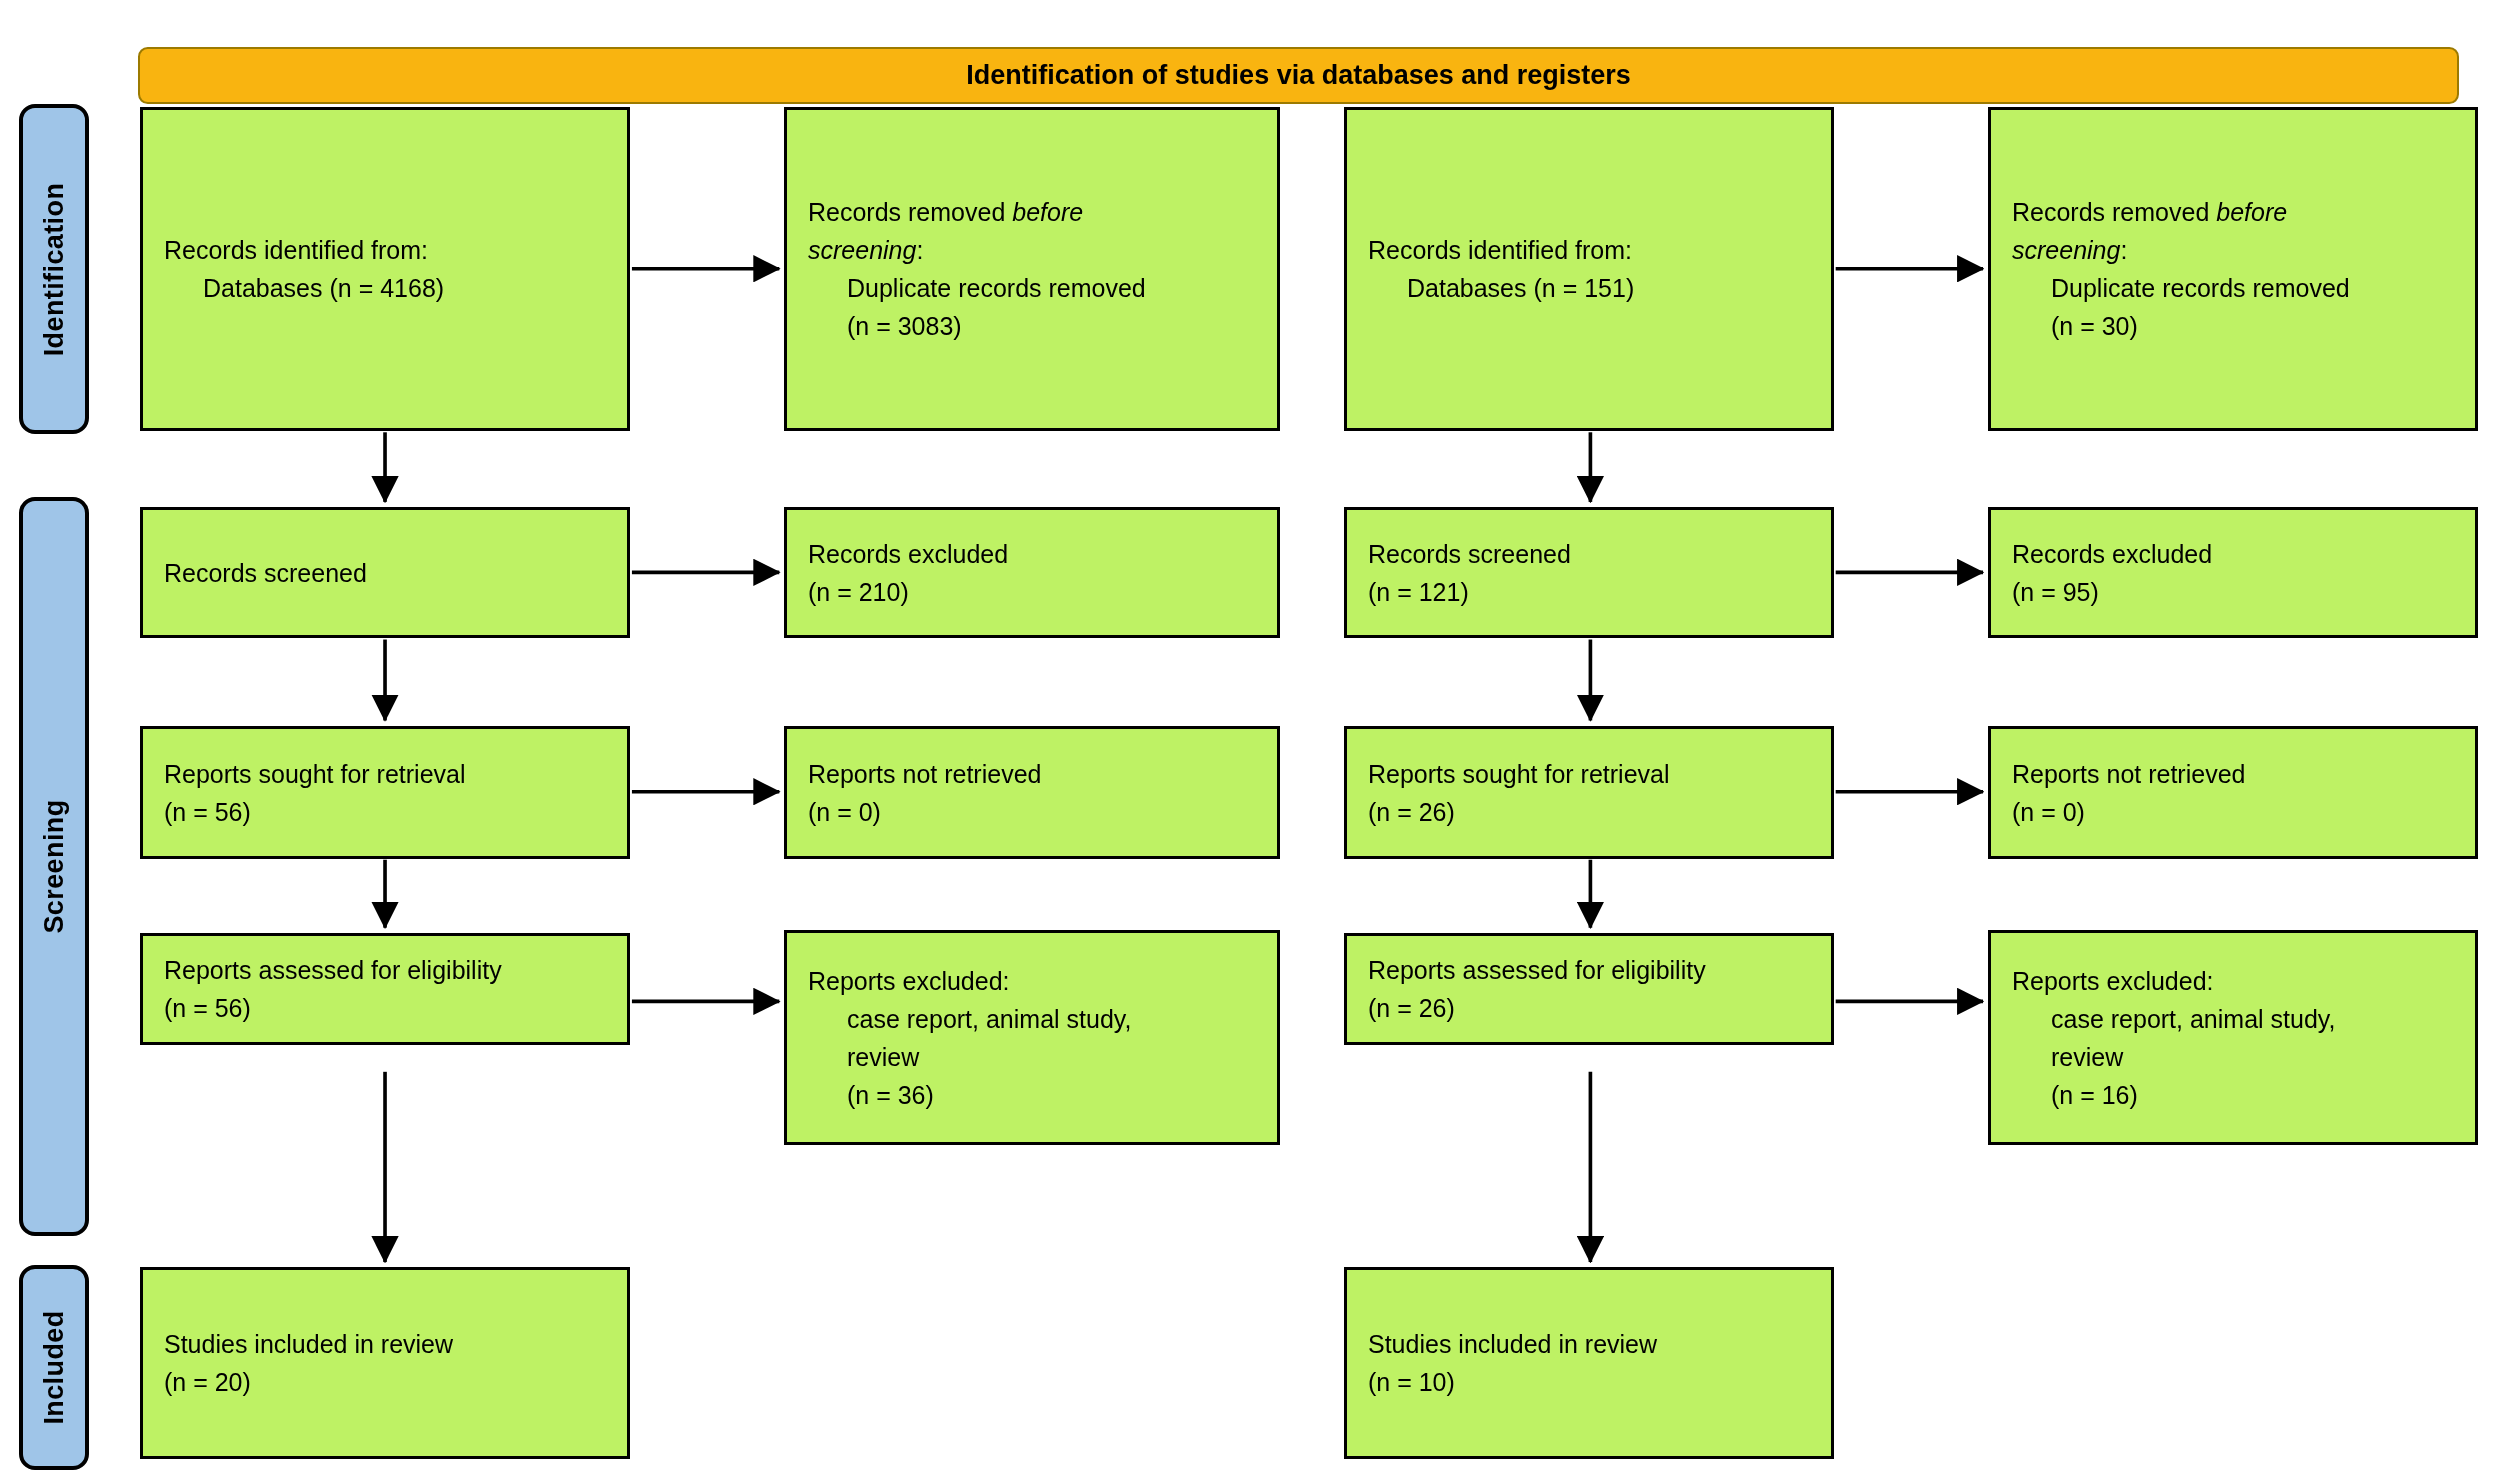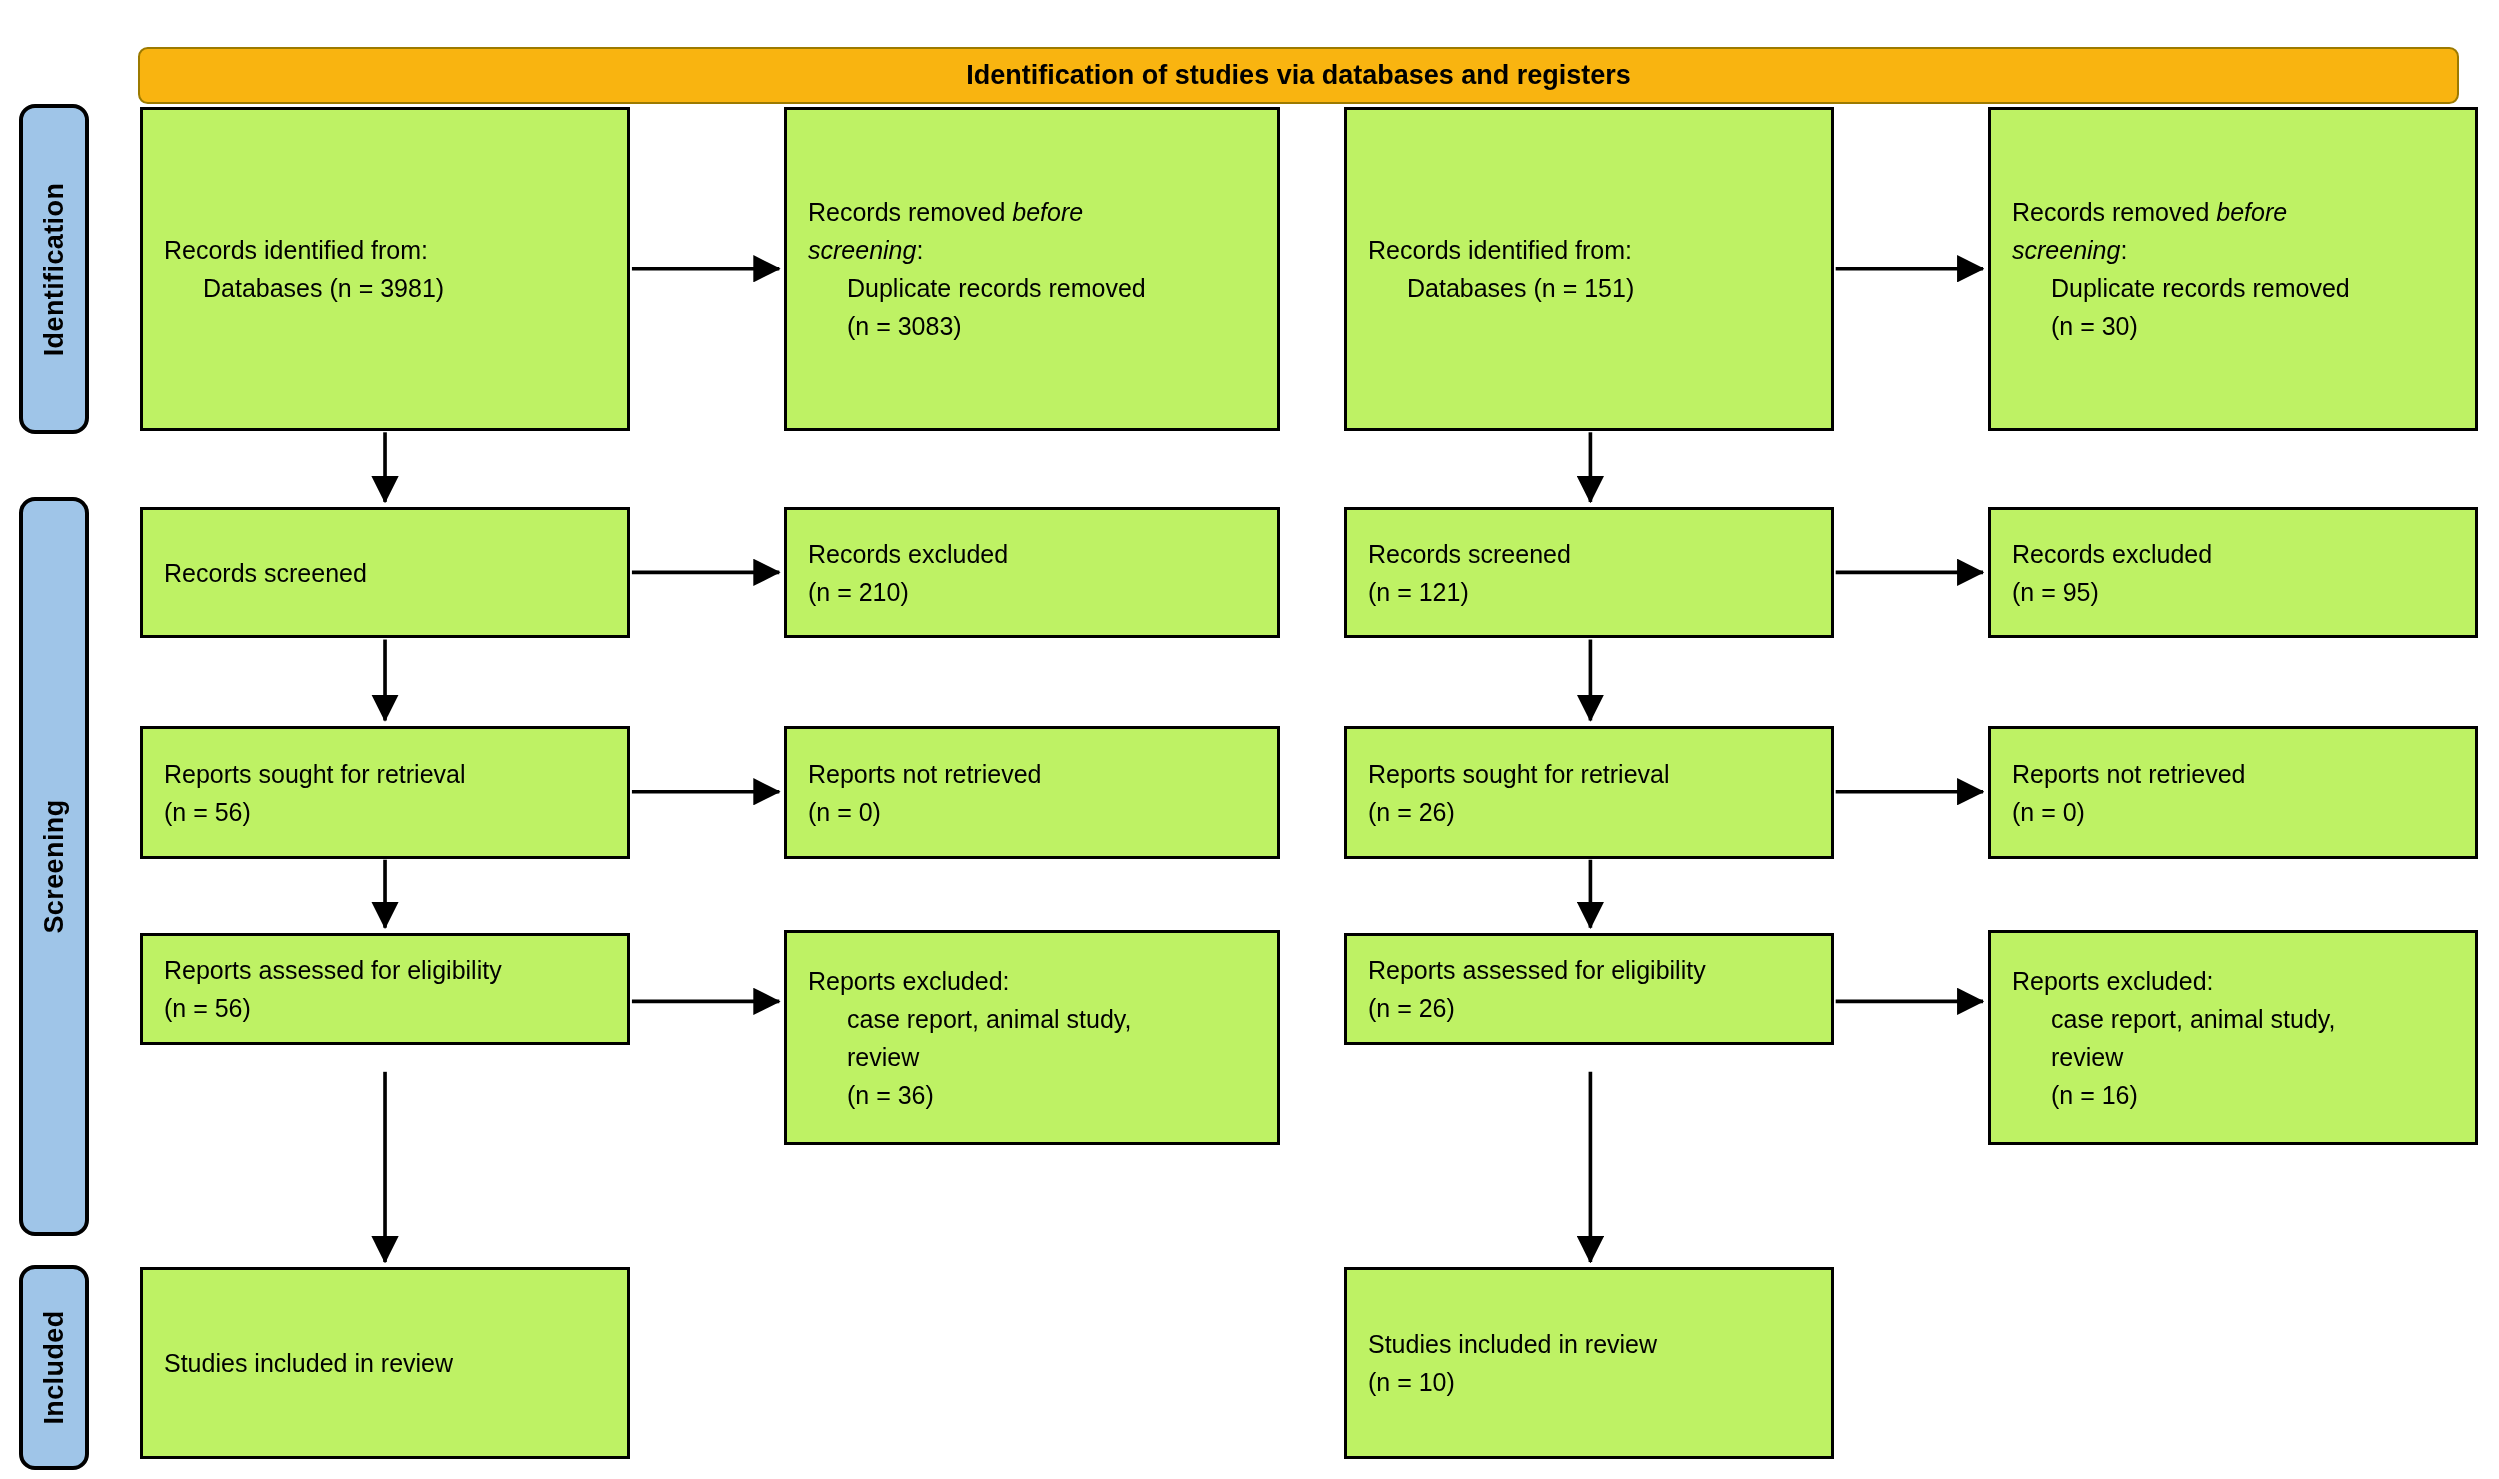--- a/index.html
+++ b/index.html
@@ -97,21 +97,21 @@
     <line x1="780" y1="1237" x2="962" y2="1237" marker-end="url(#ah)"></line>
 
     <line x1="2267" y1="332" x2="2449" y2="332" marker-end="url(#ah)"></line>
     <line x1="2267" y1="707" x2="2449" y2="707" marker-end="url(#ah)"></line>
     <line x1="2267" y1="978" x2="2449" y2="978" marker-end="url(#ah)"></line>
     <line x1="2267" y1="1237" x2="2449" y2="1237" marker-end="url(#ah)"></line>
   </svg>
 
   <div class="box c1 r1">
     <div class="ln"><span>Records identified from:</span></div>
-    <div class="ln ind"><span>Databases (n = 3981)</span></div>
+    <div class="ln ind"><span>Databases (n = 4168)</span></div>
   </div>
 
   <div class="box c2 r1">
     <div class="ln"><span>Records removed </span><i>before</i></div>
     <div class="ln"><i>screening</i><span>:</span></div>
     <div class="ln ind"><span>Duplicate records removed</span></div>
     <div class="ln ind"><span>(n = 3083)</span></div>
   </div>
 
   <div class="box c1 r2">
@@ -140,20 +140,21 @@
 
   <div class="box c2 r4t">
     <div class="ln"><span>Reports excluded:</span></div>
     <div class="ln ind"><span>case report, animal study,</span></div>
     <div class="ln ind"><span>review</span></div>
     <div class="ln ind"><span>(n = 36)</span></div>
   </div>
 
   <div class="box c1 r5">
     <div class="ln"><span>Studies included in review</span></div>
+    <div class="ln"><span>(n = 20)</span></div>
   </div>
 
   <div class="box c3 r1">
     <div class="ln"><span>Records identified from:</span></div>
     <div class="ln ind"><span>Databases (n = 151)</span></div>
   </div>
 
   <div class="box c4 r1">
     <div class="ln"><span>Records removed </span><i>before</i></div>
     <div class="ln"><i>screening</i><span>:</span></div>

